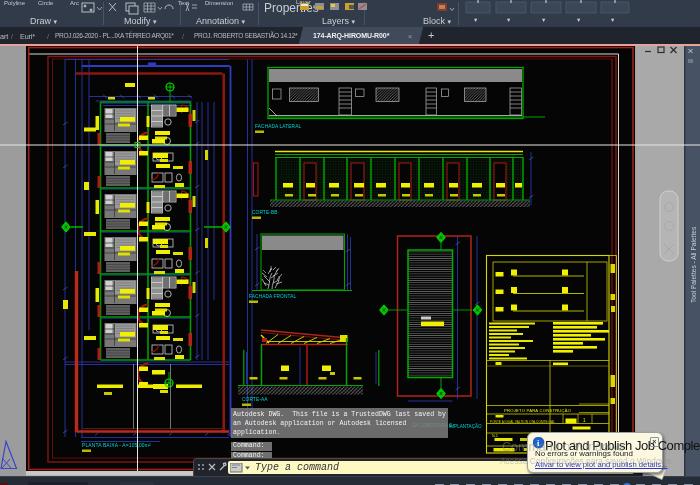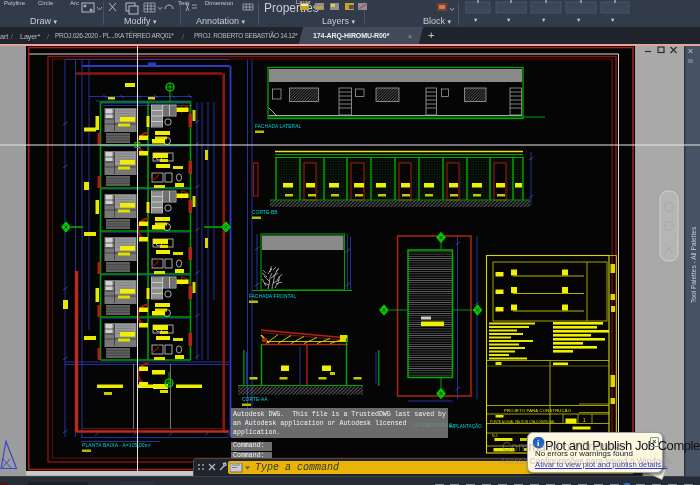--- a/index.html
+++ b/index.html
@@ -9,21 +9,21 @@
 .sep{position:absolute;top:2px;width:1px;height:23px;background:#46546a;}
 #tabbar{left:0;top:27px;width:700px;height:16.5px;background:#20252d;padding-left:31px;}
 .tabtxt{position:absolute;top:5px;font-size:7.2px;letter-spacing:-0.12px;color:#b6bcc5;white-space:nowrap;}
 #activetab{position:absolute;left:301px;top:0px;width:120px;height:16.5px;background:#404a5a;transform:skewX(-14deg);}
 #pinkline{left:0;top:43.5px;width:700px;height:2px;background:#e2a49b;}
 #statusbar{left:0;top:476px;width:700px;height:9px;background:#262c35;border-top:1px solid #3a414c;}
 #cmdhist{left:231px;top:408px;width:217px;height:30px;background:rgba(130,130,130,0.82);}
 .cmdtxt{position:absolute;font-family:"Liberation Mono",monospace;font-size:9px;color:#f2f2f2;white-space:pre;transform-origin:0 0;}
 .cmdchip{position:absolute;left:231px;width:41px;height:9px;background:rgba(130,130,130,0.85);}
 #cmdbar{left:193px;top:457.5px;width:448px;height:18.5px;background:#21242a;border:1px solid #4a4a4a;border-radius:3px;}
-#cmdfield{position:absolute;left:34px;top:2.5px;width:406px;height:12.5px;background:#eab308;border-radius:2px;}
+#cmdfield{position:absolute;left:34px;top:2.5px;width:406px;height:12.5px;background:#fef9c3;border-radius:2px;}
 #balloon{left:527px;top:431.5px;width:134px;height:39.5px;background:#fcf8e0;border:1px solid #9aa0a8;border-radius:6px;box-shadow:1px 2px 3px rgba(0,0,0,0.5);}
 .wm{position:absolute;color:#909090;opacity:0.5;white-space:nowrap;}
 </style>
 </head>
 <body>
 
 <svg class="abs" style="left:0;top:0;z-index:1" width="700" height="485" viewBox="0 0 700 485">
 <defs>
 <pattern id="mesh" width="2.6" height="2.6" patternUnits="userSpaceOnUse">
   <path d="M0 0H2.6M0 0V2.6" stroke="#0f540f" stroke-width="0.45" fill="none"></path>
@@ -543,21 +543,21 @@
         <text x="577" y="22">▾</text>
         <text x="611" y="22">▾</text>
     </g>
   </svg>
 </div>
 
 <div id="tabbar" class="abs" style="z-index:3">
   <div id="activetab"></div>
   <div class="tabtxt" style="left:0px">art</div>
   <div class="tabtxt" style="left:11px;color:#6a717c">/</div>
-  <div class="tabtxt" style="left:20px">Layer*</div>
+  <div class="tabtxt" style="left:20px">Euri*</div>
   <div class="tabtxt" style="left:47px;color:#6a717c">/</div>
   <div class="tabtxt" style="left:55px;font-size:6.6px;letter-spacing:-0.35px">PROJ.026-2020 - PL...IXA TÉRREO ARQ01*</div>
   <div class="tabtxt" style="left:182px;color:#6a717c">/</div>
   <div class="tabtxt" style="left:194px;font-size:6.6px;letter-spacing:-0.35px">PROJ. ROBERTO SEBASTIÃO 14.12*</div>
   <div class="tabtxt" style="left:313px;color:#eceff3;font-weight:bold;font-size:7px;letter-spacing:-0.1px">174-ARQ-HIROMU-R00*</div>
   <div class="tabtxt" style="left:408px;color:#9aa1ab">×</div>
   <div class="tabtxt" style="left:428px;color:#c6ccd4;font-size:11px;top:2px">+</div>
 </div>
 <div id="pinkline" class="abs" style="z-index:3"></div>
 

